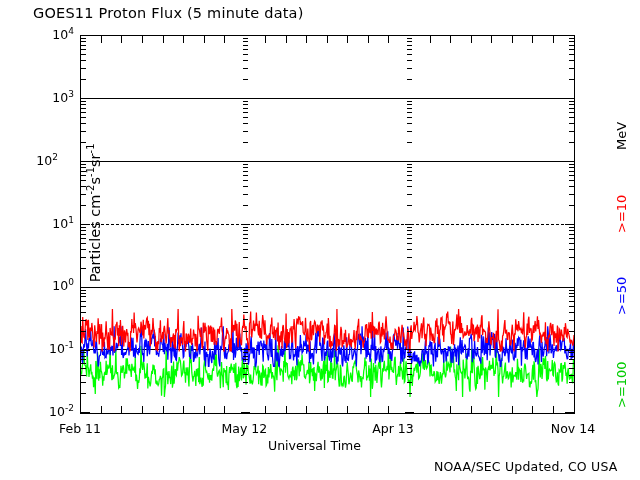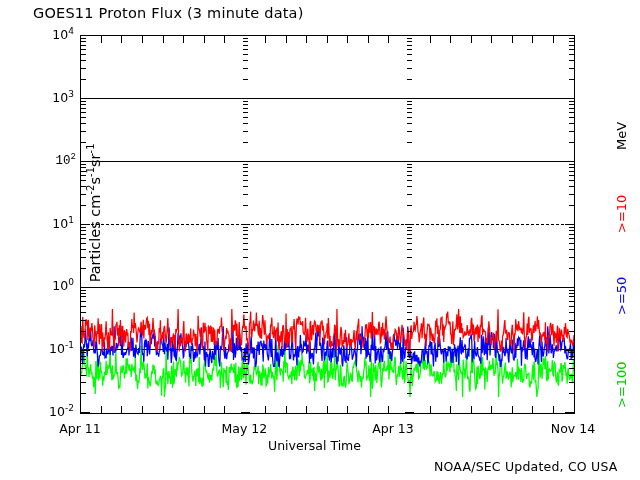--- a/index.html
+++ b/index.html
@@ -154,21 +154,21 @@
   #legend-ge50  { left: 614px; top: 315px; color: #0000ff; }
   #legend-ge100 { left: 614px; top: 408px; color: #00cc00; }
 
   #series-svg { position: absolute; left: 0; top: 0; }
 </style>
 </head>
 <body>
 
 <div id="page">
 
-  <div class="txt" id="chart-title">GOES11 Proton Flux (3 minute data)</div>
+  <div class="txt" id="chart-title">GOES11 Proton Flux (5 minute data)</div>
 
 
   <div id="plot-area">
 
     <div id="ylabel-axis"><span>Particles cm</span><sup>-2</sup><span>s</span><sup>-1</sup><span>sr</span><sup>-1</sup></div>
 
     <div id="plot-clip">
       <div id="grid-layer">
           <div class="gridline" style="top: 62.1333px;"></div>
           <div class="gridline" style="top: 124.967px;"></div>
@@ -444,28 +444,28 @@
           <div class="xtick-t" style="left: 451.267px;"></div>
           <div class="xtick-b" style="left: 471.808px;"></div>
           <div class="xtick-t" style="left: 471.808px;"></div>
         </div>
     </div>
   </div>
 
   <div id="ylabels">
       <div class="ylab" style="left: 30px; width: 44px; top: 26px;"><span>10</span><sup>4</sup></div>
       <div class="ylab" style="left: 30px; width: 44px; top: 88.8333px;"><span>10</span><sup>3</sup></div>
-      <div class="ylab" style="left: 32px; width: 44px; top: 151.667px; font-family: Liberation Mono, monospace;"><span>10</span><sup>2</sup></div>
+      <div class="ylab" style="left: 14px; width: 44px; top: 151.667px;"><span>10</span><sup>2</sup></div>
       <div class="ylab" style="left: 30px; width: 44px; top: 214.5px;"><span>10</span><sup>1</sup></div>
       <div class="ylab" style="left: 30px; width: 44px; top: 277.333px;"><span>10</span><sup>0</sup></div>
       <div class="ylab" style="left: 30px; width: 44px; top: 340.167px;"><span>10</span><sup>-1</sup></div>
       <div class="ylab" style="left: 30px; width: 44px; top: 403px;"><span>10</span><sup>-2</sup></div>
     </div>
   <div id="xlabels">
-      <div class="xlab" style="width: 70px; left: 45px; top: 421px;">Apr 11</div>
+      <div class="xlab" style="width: 70px; left: 45px; top: 421px;">Feb 11</div>
       <div class="xlab" style="width: 70px; left: 209.333px; top: 421px;">May 12</div>
       <div class="xlab" style="width: 70px; left: 358px; top: 421px;">Apr 13</div>
       <div class="xlab" style="width: 70px; left: 538px; top: 421px;">Nov 14</div>
     </div>
 
   <div class="txt xlab" id="xlabel-axis">Universal Time</div>
 
   <div class="legend-v" id="legend-mev">MeV</div>
   <div class="legend-v" id="legend-ge10">&gt;=10</div>
   <div class="legend-v" id="legend-ge50">&gt;=50</div>

